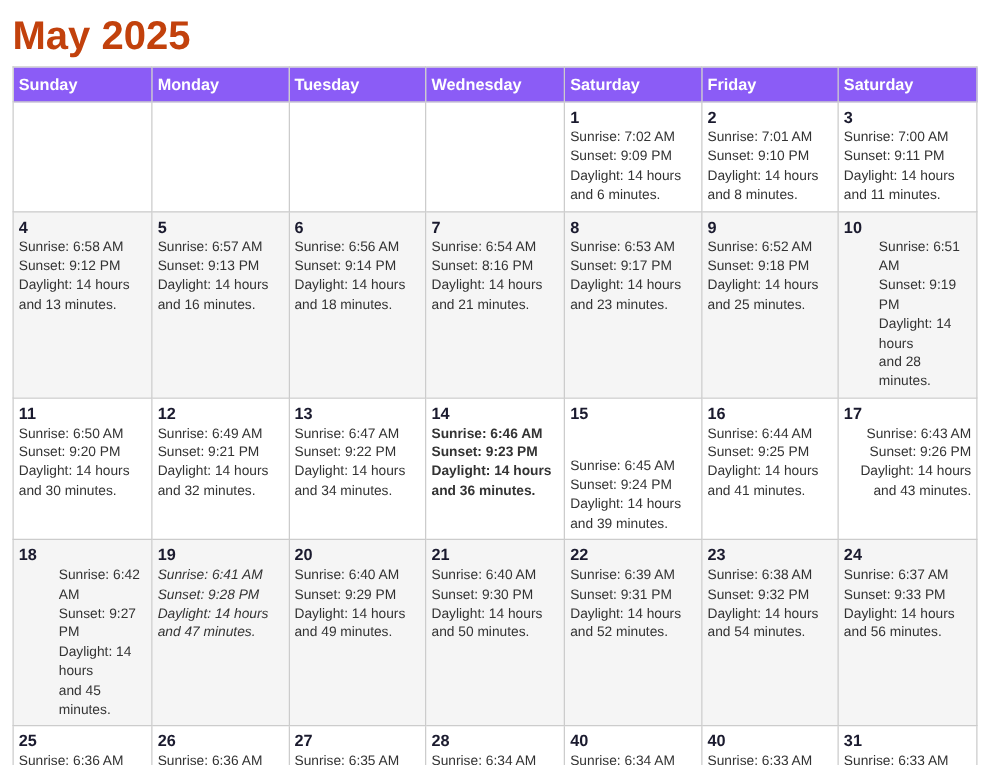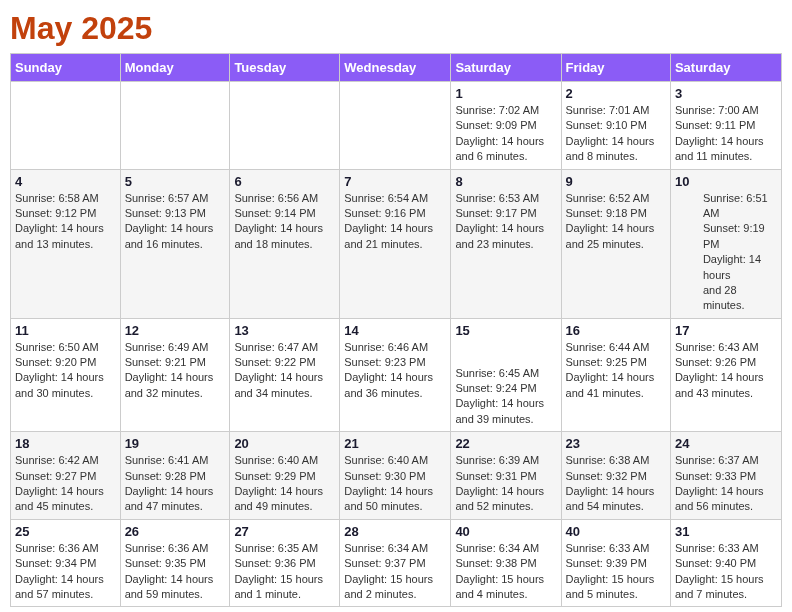--- a/index.html
+++ b/index.html
@@ -147,21 +147,21 @@
         <td>
           <span class="day-number">6</span>
           <div class="day-info" style="white-space: pre-line;">Sunrise: 6:56 AM
 Sunset: 9:14 PM
 Daylight: 14 hours
 and 18 minutes.</div>
         </td>
         <td>
           <span class="day-number">7</span>
           <div class="day-info" style="white-space: pre-line;">Sunrise: 6:54 AM
-Sunset: 9:16 PM
+Sunset: 8:16 PM
 Daylight: 14 hours
 and 21 minutes.</div>
         </td>
         <td>
           <span class="day-number">8</span>
           <div class="day-info" style="white-space: pre-line;">Sunrise: 6:53 AM
 Sunset: 9:17 PM
 Daylight: 14 hours
 and 23 minutes.</div>
         </td>
@@ -197,58 +197,58 @@
         </td>
         <td>
           <span class="day-number">13</span>
           <div class="day-info" style="white-space: pre-line;">Sunrise: 6:47 AM
 Sunset: 9:22 PM
 Daylight: 14 hours
 and 34 minutes.</div>
         </td>
         <td>
           <span class="day-number">14</span>
-          <div class="day-info" style="white-space: pre-line;">Sunrise: 6:46 AM
+          <div class="day-info" style="white-space: pre-line; font-weight: bold;">Sunrise: 6:46 AM
 Sunset: 9:23 PM
 Daylight: 14 hours
 and 36 minutes.</div>
         </td>
         <td>
           <span class="day-number">15</span>
           <div class="day-info" style="white-space: pre-line; margin-top: 28px;">Sunrise: 6:45 AM
 Sunset: 9:24 PM
 Daylight: 14 hours
 and 39 minutes.</div>
         </td>
         <td>
           <span class="day-number">16</span>
           <div class="day-info" style="white-space: pre-line;">Sunrise: 6:44 AM
 Sunset: 9:25 PM
 Daylight: 14 hours
 and 41 minutes.</div>
         </td>
         <td>
           <span class="day-number">17</span>
-          <div class="day-info" style="white-space: pre-line;">Sunrise: 6:43 AM
+          <div class="day-info" style="white-space: pre-line; text-align: right;">Sunrise: 6:43 AM
 Sunset: 9:26 PM
 Daylight: 14 hours
 and 43 minutes.</div>
         </td>
       </tr>
       <tr>
         <td>
           <span class="day-number">18</span>
-          <div class="day-info" style="white-space: pre-line;">Sunrise: 6:42 AM
+          <div class="day-info" style="white-space: pre-line; margin-left: 32px;">Sunrise: 6:42 AM
 Sunset: 9:27 PM
 Daylight: 14 hours
 and 45 minutes.</div>
         </td>
         <td>
           <span class="day-number">19</span>
-          <div class="day-info" style="white-space: pre-line;">Sunrise: 6:41 AM
+          <div class="day-info" style="white-space: pre-line; font-style: italic;">Sunrise: 6:41 AM
 Sunset: 9:28 PM
 Daylight: 14 hours
 and 47 minutes.</div>
         </td>
         <td>
           <span class="day-number">20</span>
           <div class="day-info" style="white-space: pre-line;">Sunrise: 6:40 AM
 Sunset: 9:29 PM
 Daylight: 14 hours
 and 49 minutes.</div>

